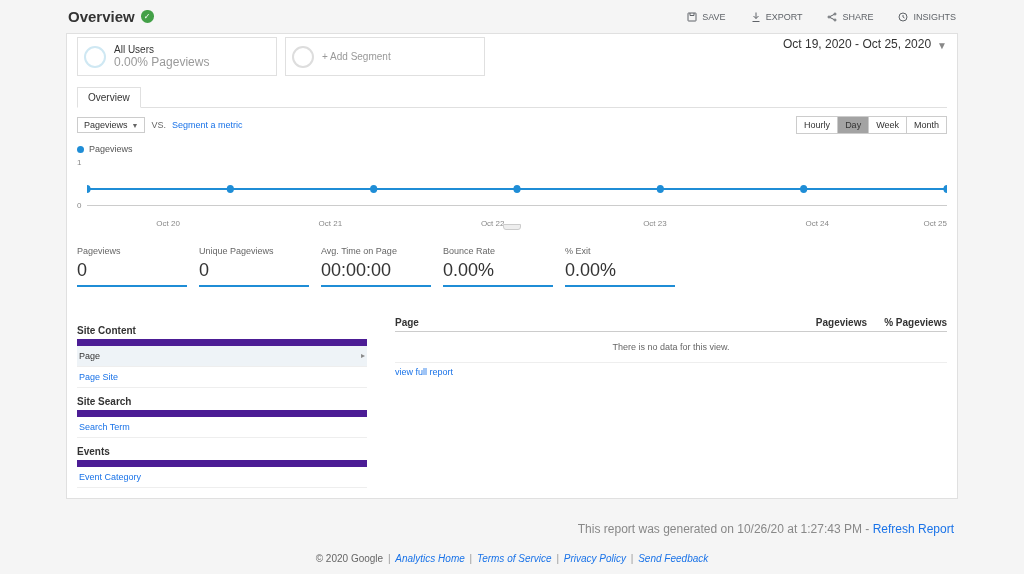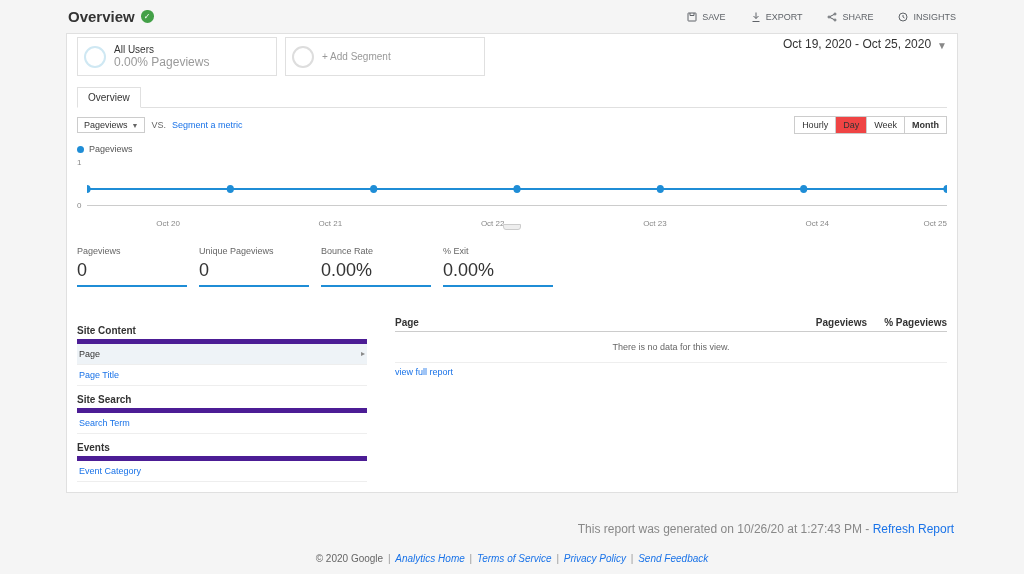--- a/index.html
+++ b/index.html
@@ -32,22 +32,22 @@
   .tabs { margin-top: 10px; border-bottom: 1px solid #e0e0e0; }
   .tab { display: inline-block; border: 1px solid #e0e0e0; border-bottom: 1px solid #fff; padding: 4px 10px; font-size: 10px;背景:#fff; position:relative; top:1px; background:#fff;}
 
   .controls-row { display: flex; justify-content: space-between; align-items: center; margin-top: 8px; }
   .left-controls { display: flex; align-items: center; gap: 6px; font-size: 9px; }
   .dropdown { border: 1px solid #ccc; padding: 2px 6px; display:flex; align-items:center; gap:4px; font-size:9px;}
   .vs { color: #666; }
   .select-metric { color: #1a73e8; cursor: pointer; }
   .gran-group { display: flex; border: 1px solid #ccc; }
   .gran { padding: 3px 7px; font-size: 9px; border-right: 1px solid #ccc; cursor:pointer;}
-  .gran:last-child { border-right: none; font-weight: bold; }
-  .gran.active { background: #ef4444; }
+  .gran:last-child { border-right: none; }
+  .gran.active { background: #a3a3a3; }
 
   .legend { margin-top: 10px; font-size: 9px; color: #555; display:flex; align-items:center; gap:5px;}
   .dot { width: 7px; height: 7px; background: #1f8dd6; border-radius: 50%; }
 
   .chart { position: relative; height: 70px; margin-top: 4px; }
   .y1 { position:absolute; left:0; top:0; font-size:8px; color:#888;}
   .y0 { position:absolute; left:0; bottom:18px; font-size:8px; color:#888;}
   .axis-line { position:absolute; left:10px; right:0; bottom:22px; height:1px; background:#ccc;}
   svg.line { position:absolute; left:10px; right:0; top:26px; width:calc(100% - 10px); height:10px;}
   .xlabels { position:absolute; left:10px; right:0; bottom:0; display:flex; font-size:8px; color:#888;}
@@ -57,21 +57,21 @@
 
   .metrics-row { display:flex; gap:12px; margin-top:18px;}
   .metric { width:110px; }
   .metric-label { font-size:9px; color:#666; margin-bottom:4px;}
   .metric-value { font-size:18px; color:#333;}
   .metric-underline{ height:2px; background:#1f8dd6; margin-top:4px;}
 
   .lower { display:flex; margin-top:30px; gap:28px;}
   .lower-left { width:290px;}
   .lower-right { flex:1;}
-  .sec-head { font-size:10px; font-weight:bold; border-bottom:5px solid #4c1d95; padding-bottom:3px; margin-top:8px;}
+  .sec-head { font-size:10px; font-weight:bold; border-bottom:7px solid #4c1d95; padding-bottom:3px; margin-top:8px;}
   .sec-item { font-size:9px; color:#1a73e8; padding:5px 2px; border-bottom:1px solid #eee; cursor:pointer;}
   .sec-item.active { background:#eef3f7; color:#333; display:flex; justify-content:space-between;}
   .sec-item.active::after{content:"▸"; color:#888; font-size:8px;}
 
   .table-head { display:flex; font-size:10px; font-weight:bold; border-bottom:1px solid #ccc; padding-bottom:3px;}
   .th-page{ flex:1;}
   .th-pv{ width:70px; text-align:right;}
   .th-pct{ width:80px; text-align:right;}
   .nodata { text-align:center; font-size:9px; color:#666; padding:10px 0; border-bottom:1px solid #eee;}
   .view-full { text-align:left; font-size:9px; color:#1a73e8; margin-top:4px; cursor:pointer;}
@@ -204,38 +204,43 @@
         <div class="metric-label">Pageviews</div>
         <div class="metric-value">0</div>
         <div class="metric-underline"></div>
       </div>
       <div class="metric">
         <div class="metric-label">Unique Pageviews</div>
         <div class="metric-value">0</div>
         <div class="metric-underline"></div>
       </div>
       <div class="metric">
+        <div class="metric-label">Avg. Time on Page</div>
+        <div class="metric-value">00:00:00</div>
+        <div class="metric-underline"></div>
+      </div>
+      <div class="metric">
         <div class="metric-label">Bounce Rate</div>
         <div class="metric-value">0.00%</div>
         <div class="metric-underline"></div>
       </div>
       <div class="metric">
         <div class="metric-label">% Exit</div>
         <div class="metric-value">0.00%</div>
         <div class="metric-underline"></div>
       </div>
     </div>
 
     <div class="lower">
       <div class="lower-left">
         <div class="sec-head">Site Content</div>
         <div class="sec-item active">
             <span>Page</span>
           </div>
-        <div class="sec-item">Page Title</div>
+        <div class="sec-item">Page Site</div>
         <div class="sec-head">Site Search</div>
         <div class="sec-item">Search Term</div>
         <div class="sec-head">Events</div>
         <div class="sec-item">Event Category</div>
       </div>
       <div class="lower-right">
         <div class="table-head">
           <div class="th-page">Page</div>
           <div class="th-pv">Pageviews</div>
           <div class="th-pct">% Pageviews</div>

